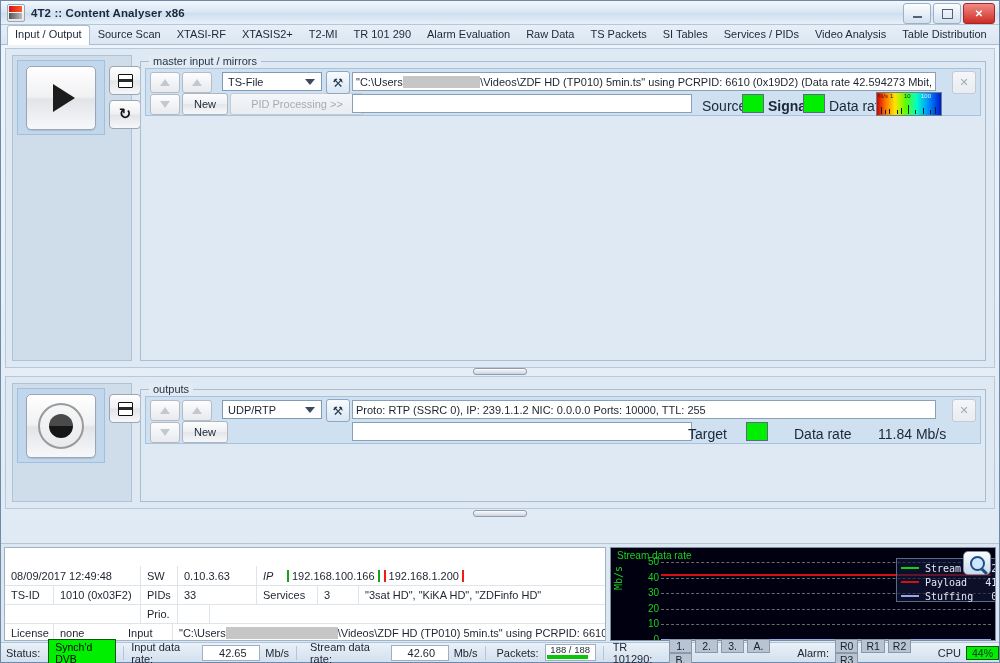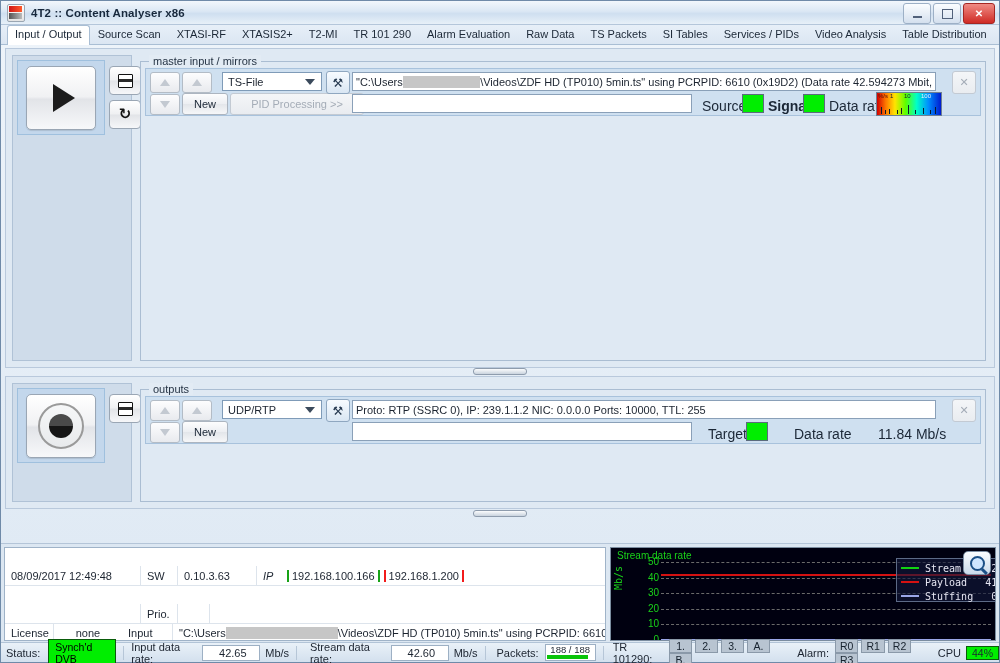--- a/index.html
+++ b/index.html
@@ -332,21 +332,21 @@
             <span>⚒</span>
           </div>
 
           <div class="txtfield" style="left:206px;top:3px;right:44px;">Proto: RTP (SSRC 0), IP: 239.1.1.2 NIC: 0.0.0.0 Ports: 10000, TTL: 255</div>
           <div class="btn disabled" style="right:4px;top:2px;width:22px;height:21px;">
             <span style="font-size:11px;">✕</span>
           </div>
 
           <div class="txtfield" style="left:206px;top:25px;width:340px;"></div>
 
-          <div class="lbl" style="left:562px;top:29px;">Target</div>
+          <div class="lbl" style="left:542px;top:29px;">Target</div>
           <div class="ledbox" style="left:600px;top:25px;"></div>
           <div class="lbl" style="left:648px;top:29px;">Data rate</div>
           <div class="lbl" style="left:732px;top:29px;">11.84 Mb/s</div>
         </div>
       </div>
     </div>
 
     <div class="splitter" style="top:464px;">
       <div class="sp-grip"></div>
     </div>
@@ -364,35 +364,50 @@
         <div class="sep"></div>
         <div class="cell" style="width:28px;font-style:italic;">IP</div>
         <div class="cell" style="padding:0 2px;">
           <span class="boxgreen">192.168.100.166</span>
         </div>
         <div class="cell" style="padding:0 2px;">
           <span class="boxred">192.168.1.200</span>
         </div>
       </div>
 
+      <div class="row" style="top:37px;">
+        <div class="cell" style="width:48px;">TS-ID</div>
+        <div class="sep"></div>
+        <div class="cell" style="width:86px;">1010 (0x03F2)</div>
+        <div class="sep"></div>
+        <div class="cell" style="width:36px;">PIDs</div>
+        <div class="sep"></div>
+        <div class="cell" style="width:78px;">33</div>
+        <div class="sep"></div>
+        <div class="cell" style="width:60px;">Services</div>
+        <div class="sep"></div>
+        <div class="cell" style="width:40px;">3</div>
+        <div class="sep"></div>
+        <div class="cell">"3sat HD", "KiKA HD", "ZDFinfo HD"</div>
+      </div>
 
       <div class="row" style="top:56px;">
         <div class="cell" style="width:135px;"></div>
         <div class="sep"></div>
         <div class="cell" style="width:36px;">Prio.</div>
         <div class="sep"></div>
         <div class="cell" style="width:31px;"></div>
         <div class="sep"></div>
         <div class="cell"></div>
       </div>
 
       <div class="row" style="top:75px;border-bottom:none;">
         <div class="cell" style="width:48px;">License</div>
         <div class="sep"></div>
-        <div class="cell" style="width:68px;text-align:center;">none</div>
+        <div class="cell" style="width:68px;">none</div>
         <div class="cell" style="width:50px;">Input</div>
         <div class="sep"></div>
         <div class="cell" style="flex:1;"><span>"C:\Users</span><span class="redact" style="width:112px;vertical-align:-2px;"></span><span>\Videos\ZDF HD (TP010) 5min.ts" using PCRPID: 6610 (0x19D2) (Data</span></div>
       </div>
     </div>
 
     <div class="chart">
       <div class="ctitle">Stream data rate</div>
       <div class="ylabel">Mb/s</div>
       <div class="yaxis" id="yaxis">

